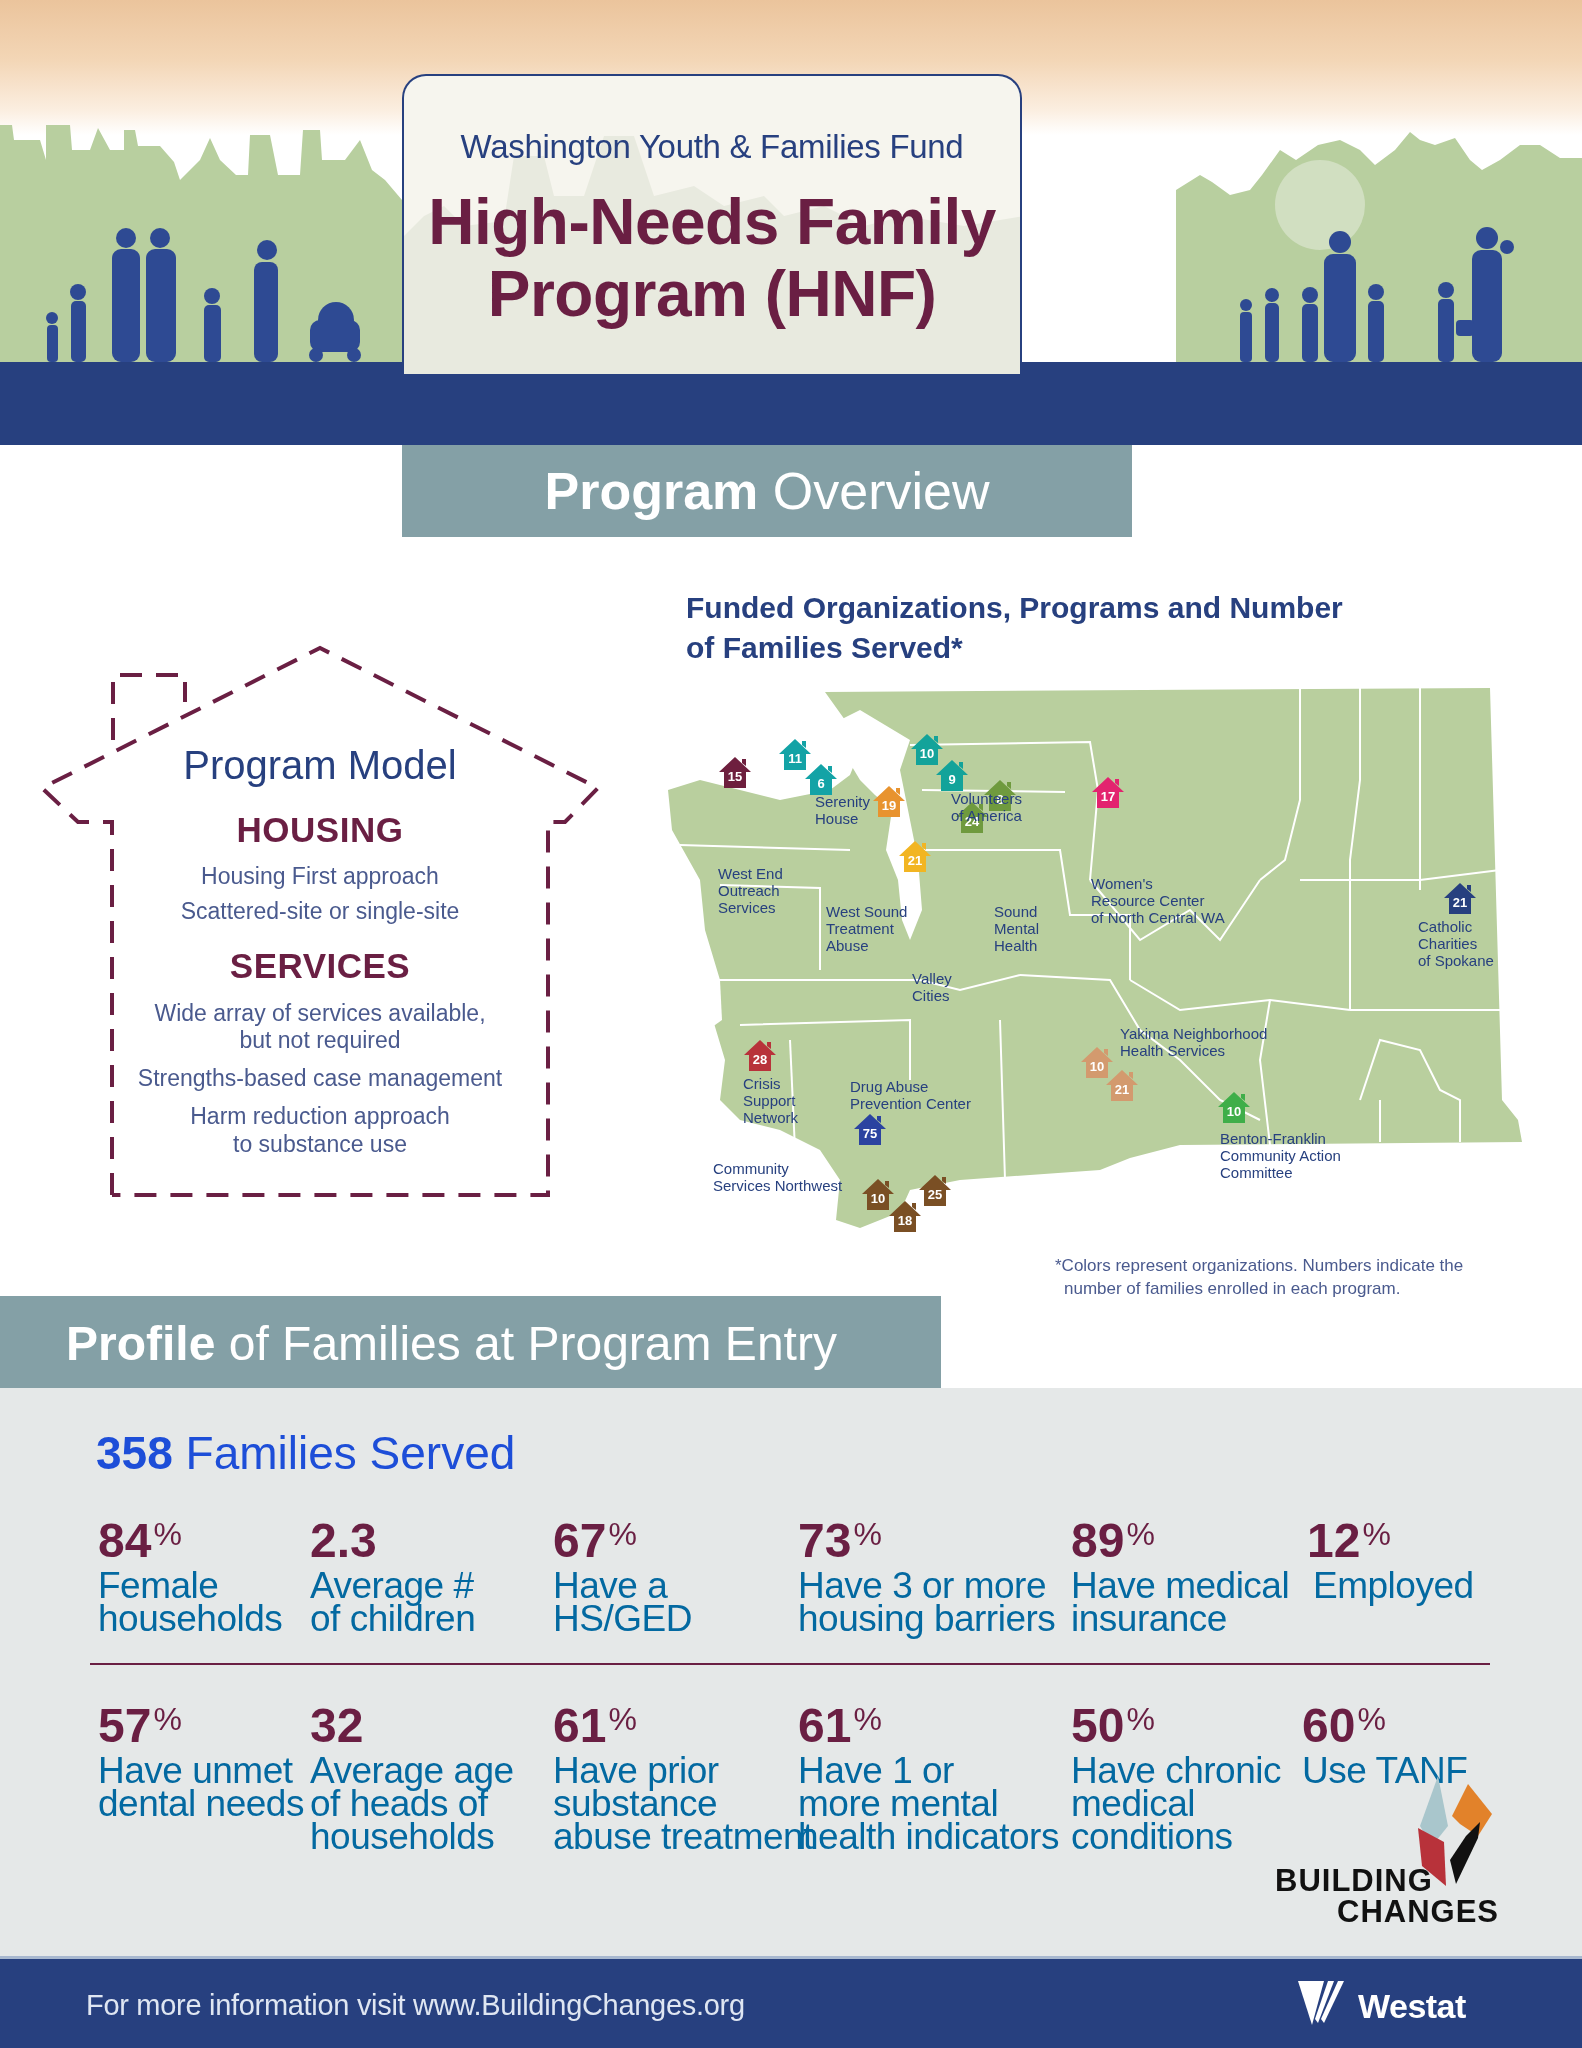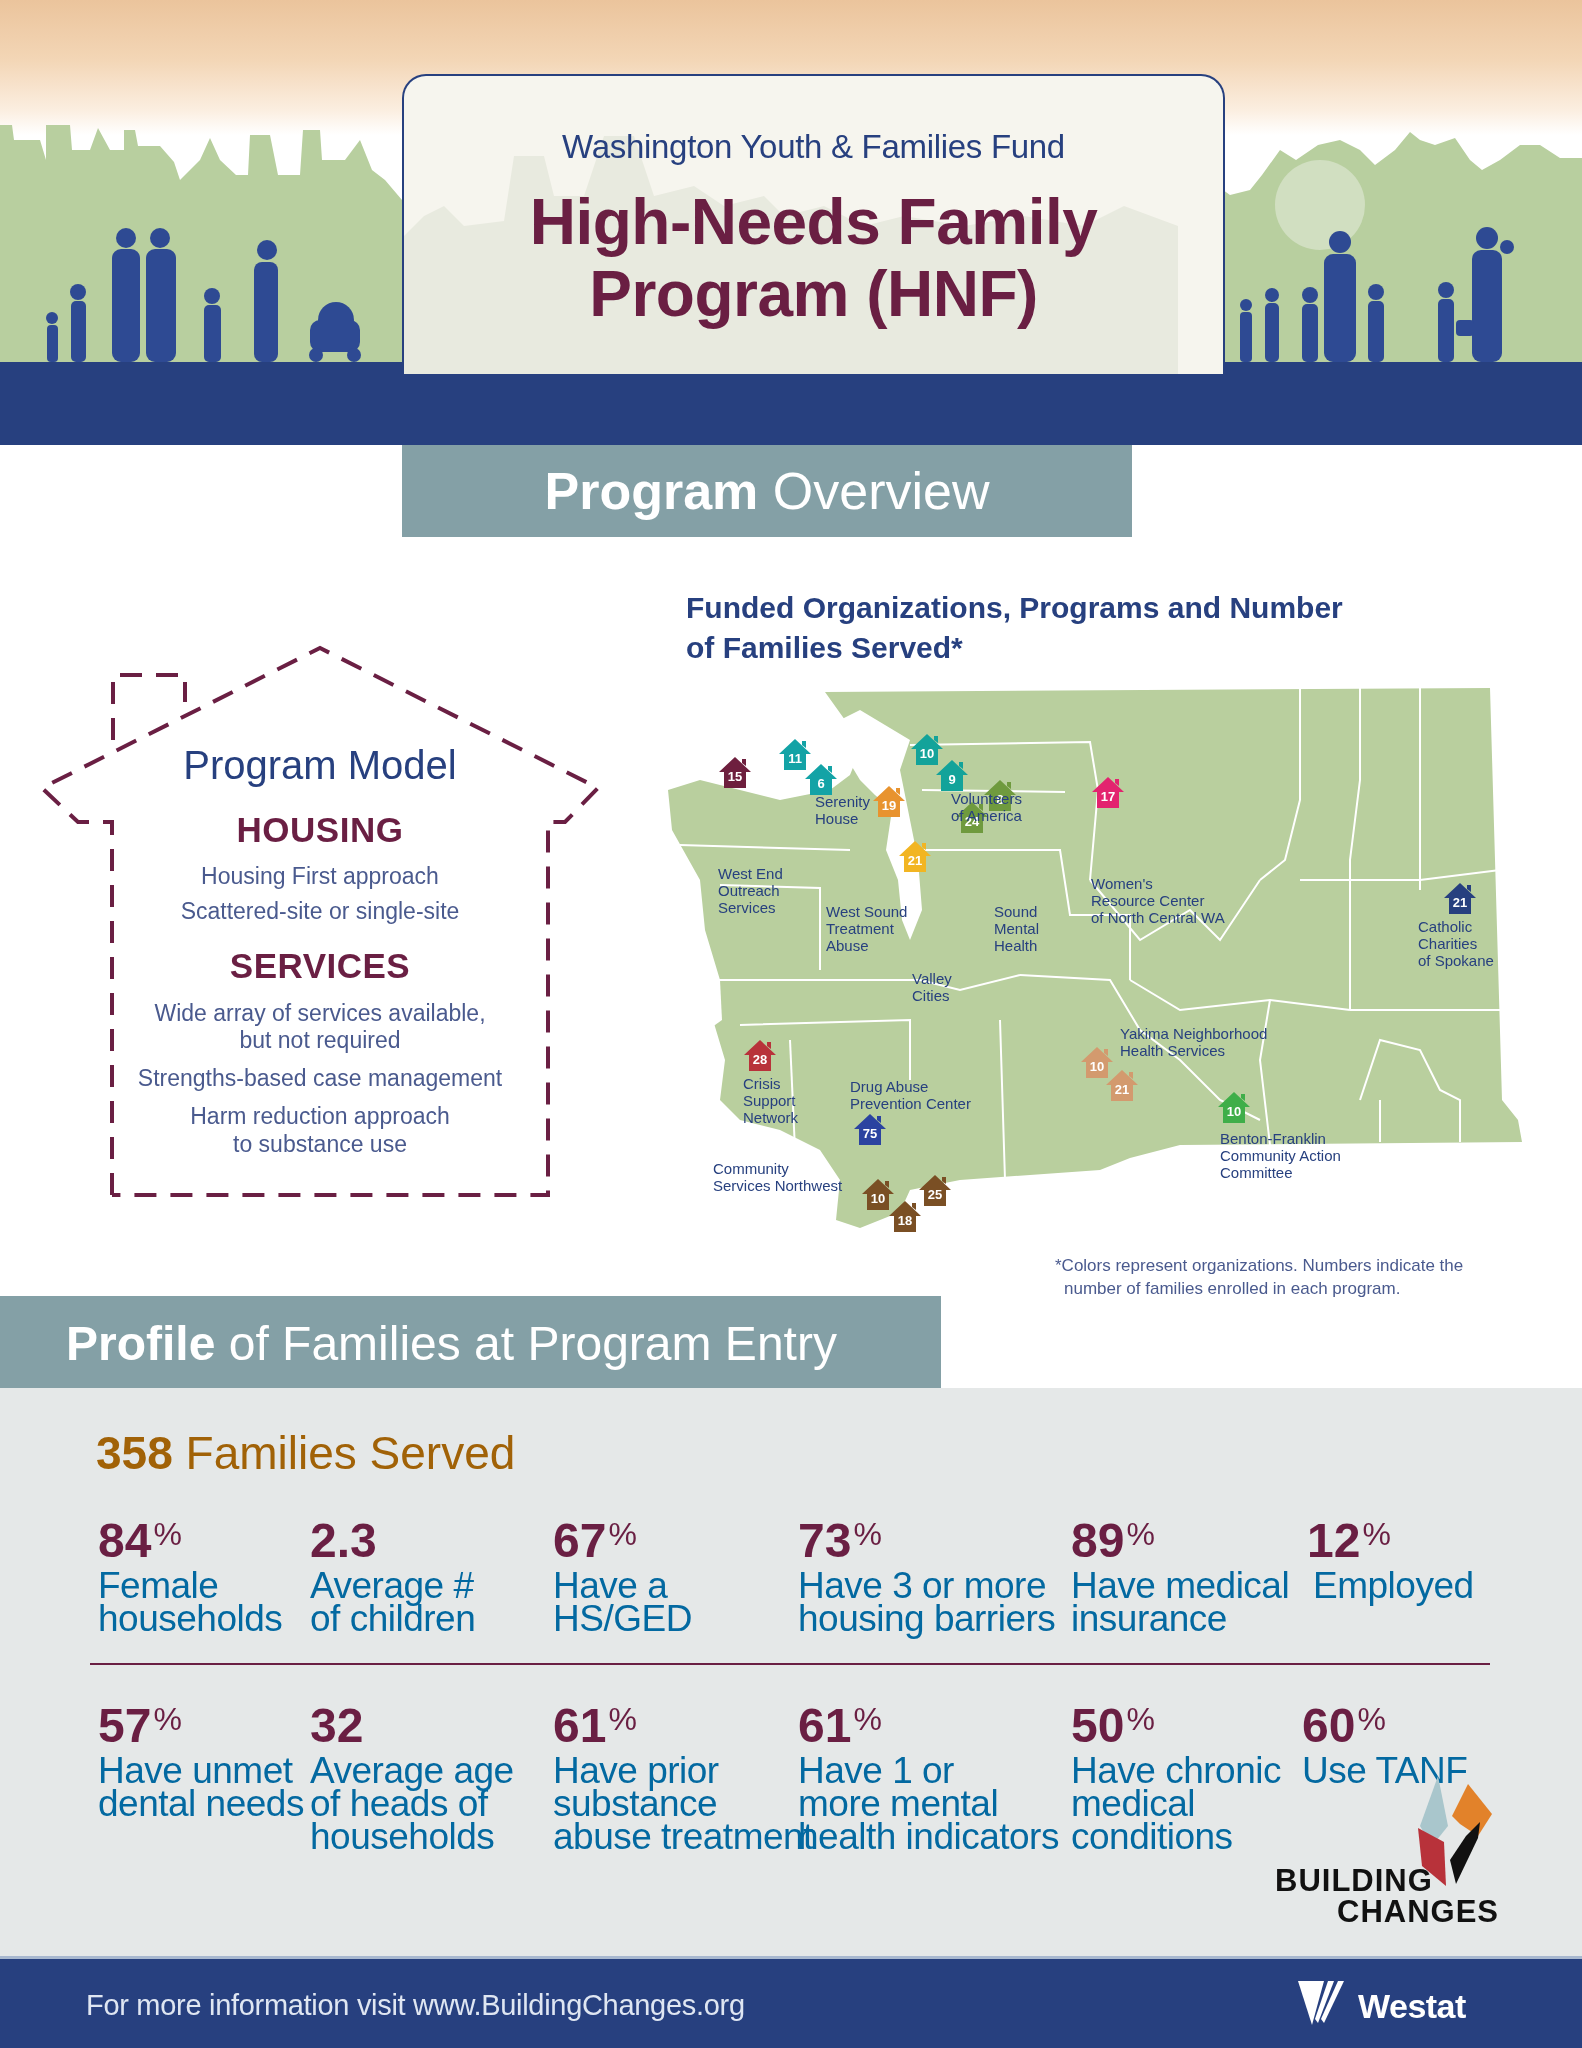--- a/index.html
+++ b/index.html
@@ -4,21 +4,21 @@
 <style>
   * { box-sizing: border-box; margin: 0; padding: 0; }
   html, body { width: 1582px; height: 2048px; overflow: hidden; background: #ffffff; }
   body { font-family: "Liberation Sans", "DejaVu Sans", sans-serif; position: relative; }
 
   
   .hero { position: absolute; left: 0; top: 0; width: 1582px; height: 445px; overflow: hidden;
     background: linear-gradient(to bottom, #ebc49c 0px, #f3d6b6 60px, #fbeee0 110px, #ffffff 135px, #ffffff 445px); }
   .hero svg.scene { position: absolute; left: 0; top: 0; }
   .hero .band { position: absolute; left: 0; top: 362px; width: 1582px; height: 83px; background: #27407f; }
-  .title-card { position: absolute; left: 402px; top: 74px; width: 823px; height: 300px;
+  .title-card { position: absolute; left: 402px; top: 74px; width: 620px; height: 300px;
     border: 2px solid #27407f; border-bottom: none; border-radius: 24px 24px 0 0;
     background: #f6f5ee; overflow: hidden; }
   .title-card svg.ghost { position: absolute; left: 0; top: 0; }
   .title-card .subtitle { position: absolute; left: 0; right: 0; top: 52px; text-align: center;
     color: #27407f; font-size: 33px; letter-spacing: -0.3px; }
   .title-card .title { position: absolute; left: 0; right: 0; top: 110px; text-align: center;
     color: #6a1f43; font-size: 64px; font-weight: 700; line-height: 72px; letter-spacing: -0.5px; }
 
   
   .banner { position: absolute; background: #84a0a6; color: #ffffff; }
@@ -47,21 +47,21 @@
   .pin { position: absolute; width: 34px; height: 34px; }
   .pin svg { position: absolute; left: 0; top: 0; }
   .pin .num { position: absolute; left: 0; width: 34px; top: 14px; text-align: center; color: #ffffff;
     font-size: 13px; font-weight: 700; line-height: 16px; }
   .org-label { position: absolute; color: #27407f; font-size: 15px; line-height: 17px; white-space: nowrap; }
   .map-note { position: absolute; left: 1055px; top: 1254px; width: 470px; color: #4a5a8e;
     font-size: 17px; line-height: 23px; }
 
   
   .profile { position: absolute; left: 0; top: 1388px; width: 1582px; height: 568px; background: #e5e8e8; }
-  .served { position: absolute; left: 96px; top: 38px; color: #a16207; font-size: 46px; }
+  .served { position: absolute; left: 96px; top: 38px; color: #1d4ed8; font-size: 46px; }
   .served .n { font-weight: 700; }
   .served .t { font-weight: 400; }
   .stat { position: absolute; }
   .stat .val { color: #6a1f43; font-size: 48px; font-weight: 700; line-height: 52px; }
   .stat .pct { color: #6a1f43; font-size: 32px; font-weight: 400; vertical-align: 12px; margin-left: 2px; }
   .stat .lbl { color: #0369a1; font-size: 37px; line-height: 33px; margin-top: 2px; letter-spacing: -0.5px; }
   .divider { position: absolute; left: 90px; top: 275px; width: 1400px; height: 2px; background: #6a1f43; }
 
   .bc-logo { position: absolute; left: 1270px; top: 388px; width: 260px; height: 150px; }
   .bc-logo svg { position: absolute; left: 0; top: 0; }

